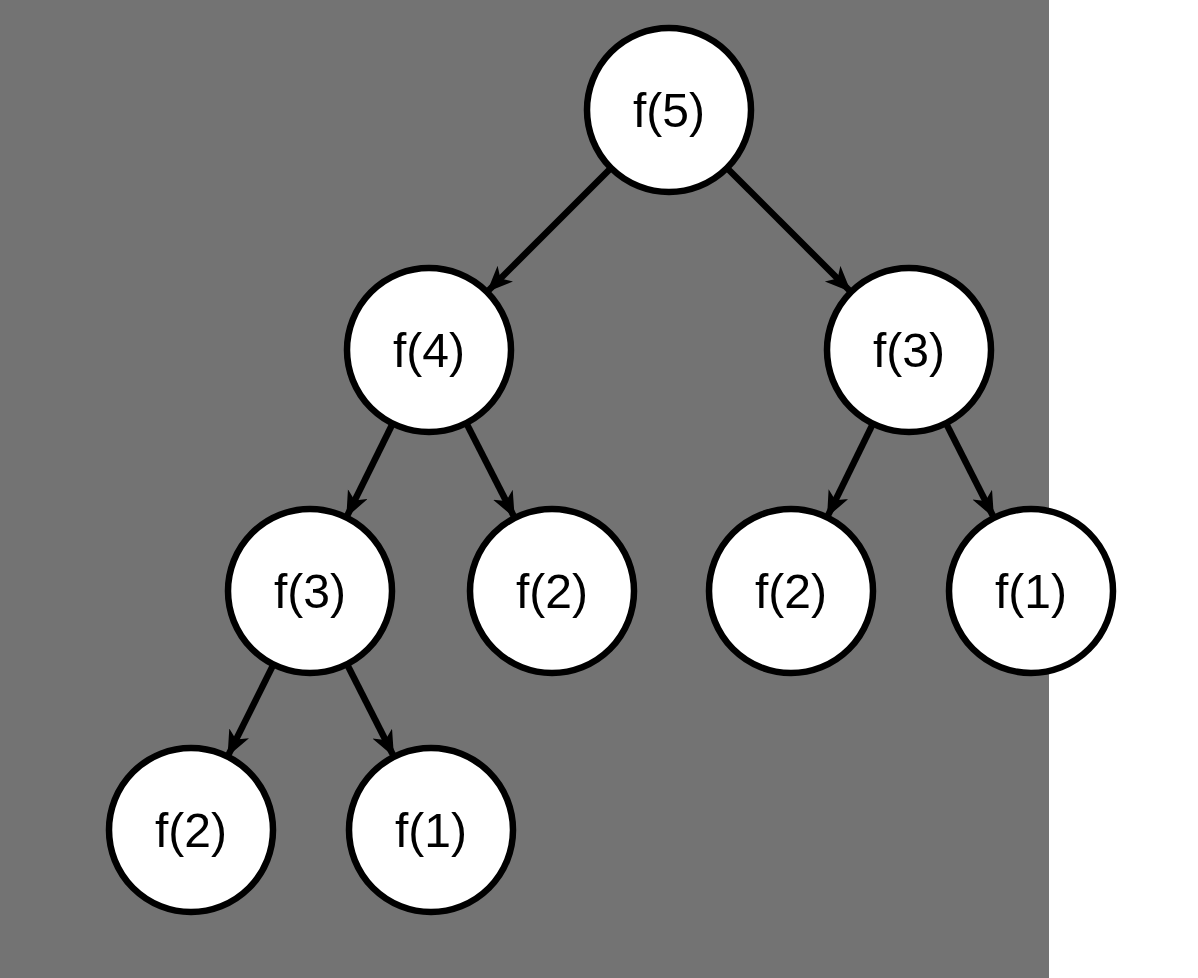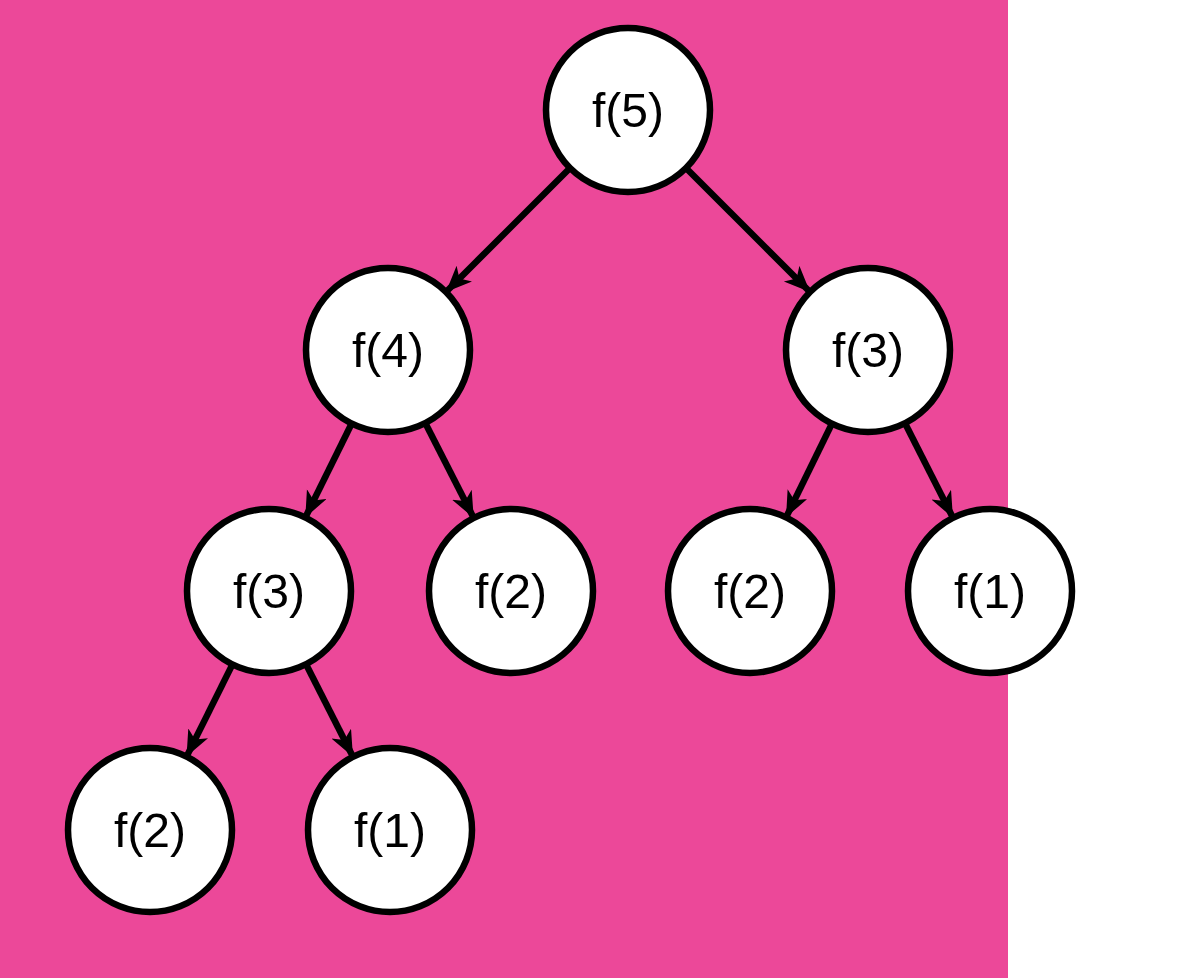--- a/index.html
+++ b/index.html
@@ -8,21 +8,22 @@
     width: 1198px;
     height: 978px;
     background: #ffffff;
     overflow: hidden;
     font-family: "Liberation Sans", sans-serif;
   }
   .canvas {
     position: relative;
     width: 1008px;
     height: 978px;
-    background: #ec4899;
+    background: #737373;
+    padding-left: 41px;
   }
   svg {
     display: block;
   }
   .tree-node-circle {
     fill: #ffffff;
   }
   .tree-node-label {
     text-anchor: middle;
     font-family: "Liberation Sans", sans-serif;

